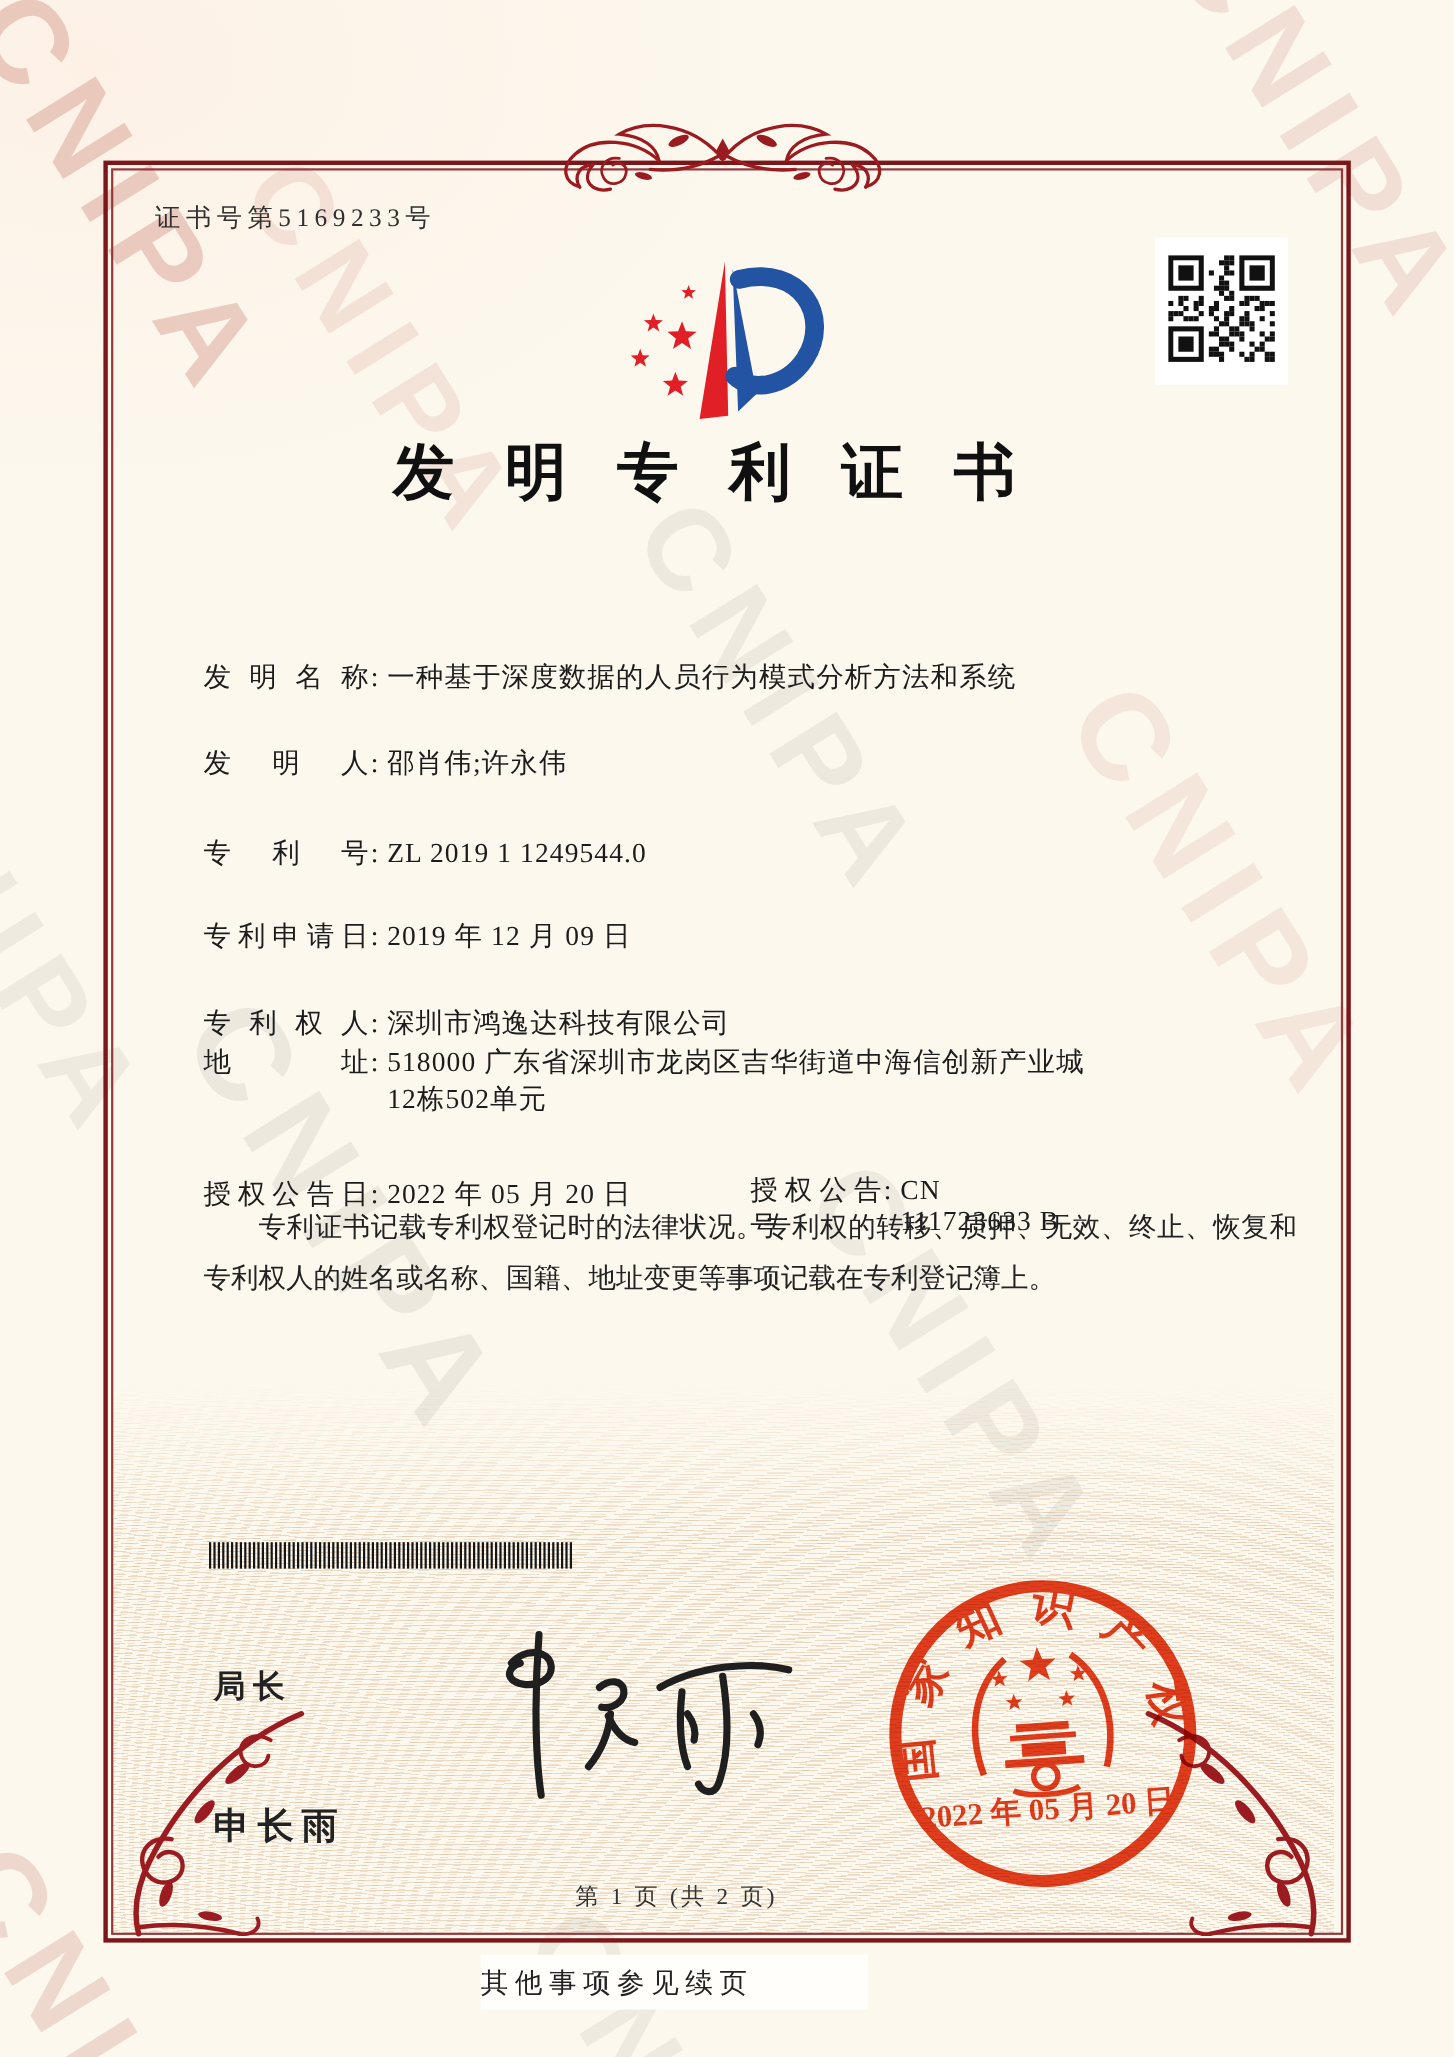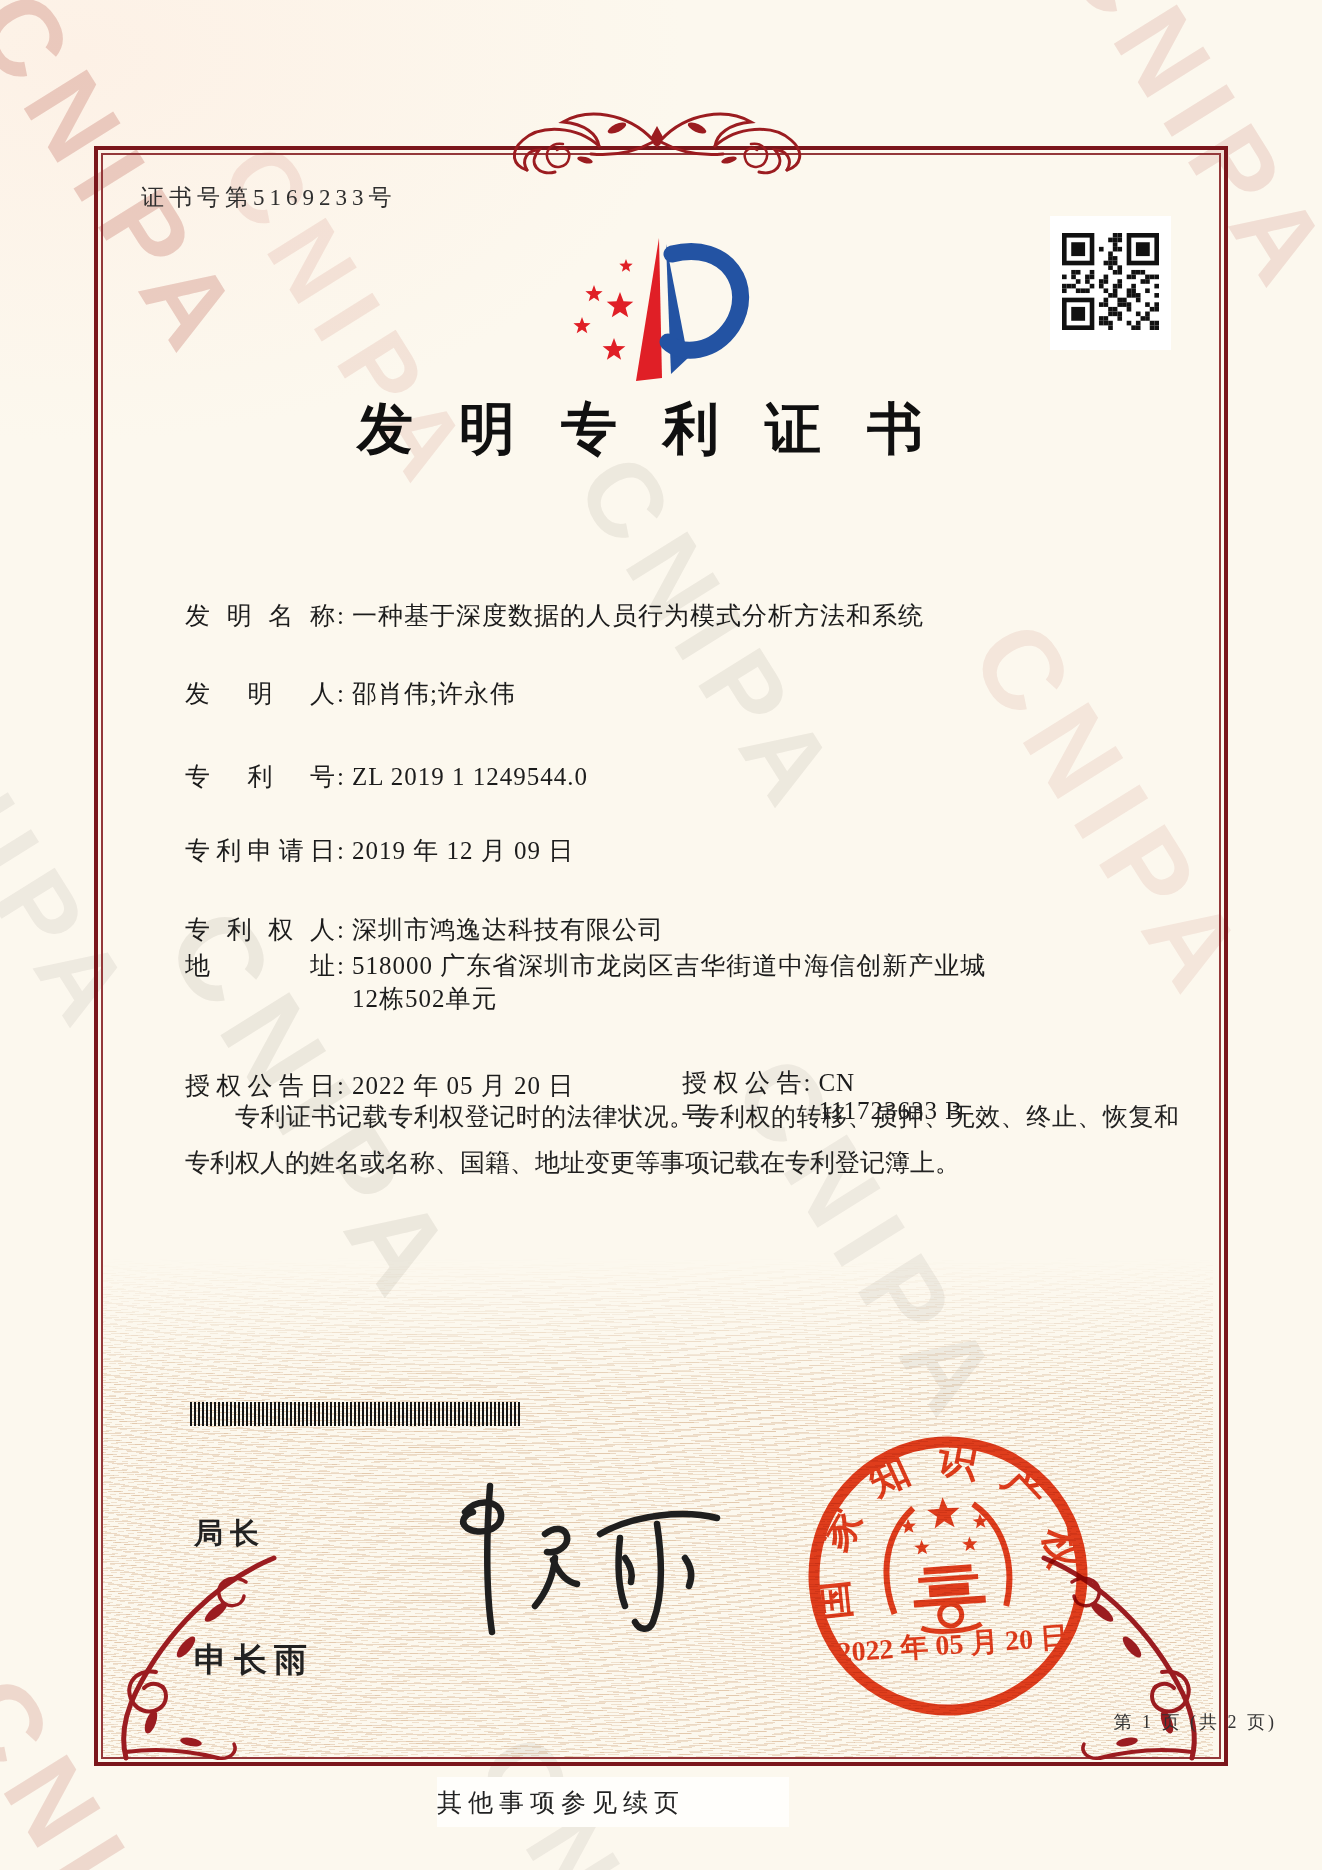--- a/index.html
+++ b/index.html
@@ -49,22 +49,22 @@
   .barcode i{position:absolute;top:0;bottom:0;background:#151515;}
   .signer-title{position:absolute;left:194px;top:1514px;font-family:"Liberation Sans","DejaVu Sans",sans-serif;
                 font-weight:bold;font-size:29px;letter-spacing:7px;color:#222;}
   .signer-name{position:absolute;left:194px;top:1638px;font-family:"Liberation Sans","DejaVu Sans",sans-serif;
                font-weight:bold;font-size:33px;letter-spacing:7px;color:#222;}
   .sig{position:absolute;left:395px;top:1474px;}
   
   .seal{position:absolute;left:804px;top:1428px;width:288px;height:296px;transform:rotate(-4deg);
         mix-blend-mode:multiply;opacity:.96;}
   
-  .page-ind{position:absolute;left:0;top:1710px;width:1230px;text-align:right;
-            font-size:18px;letter-spacing:3px;color:#333;margin-left:47px;}
+  .page-ind{position:absolute;left:0;top:1710px;width:1230px;text-align:center;
+            font-size:21px;letter-spacing:3px;color:#333;}
   .note-box{position:absolute;left:437px;top:1777px;width:352px;height:50px;background:#fffefb;
             display:flex;align-items:center;justify-content:flex-start;}
   .note{font-size:25px;letter-spacing:6px;color:#222;}
   
   .ornament-top{position:absolute;left:467px;top:100px;}
   .flourish-bl{position:absolute;left:96px;top:1552px;}
   .flourish-br{position:absolute;left:1037px;top:1552px;transform:scaleX(-1);}
 </style>
 </head>
 <body>

